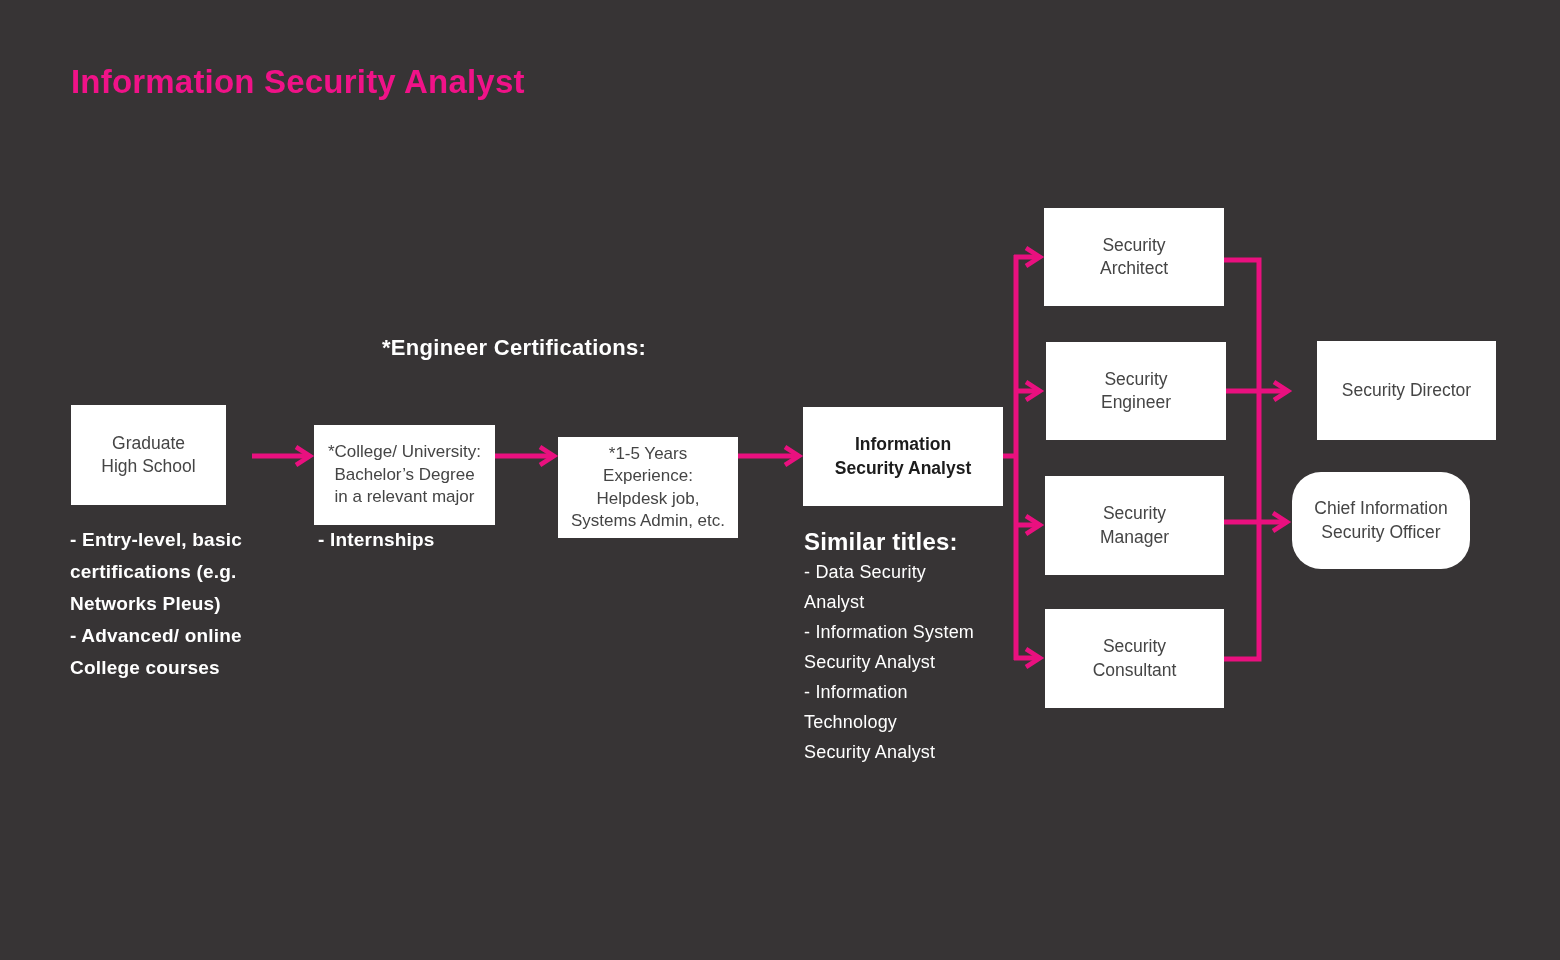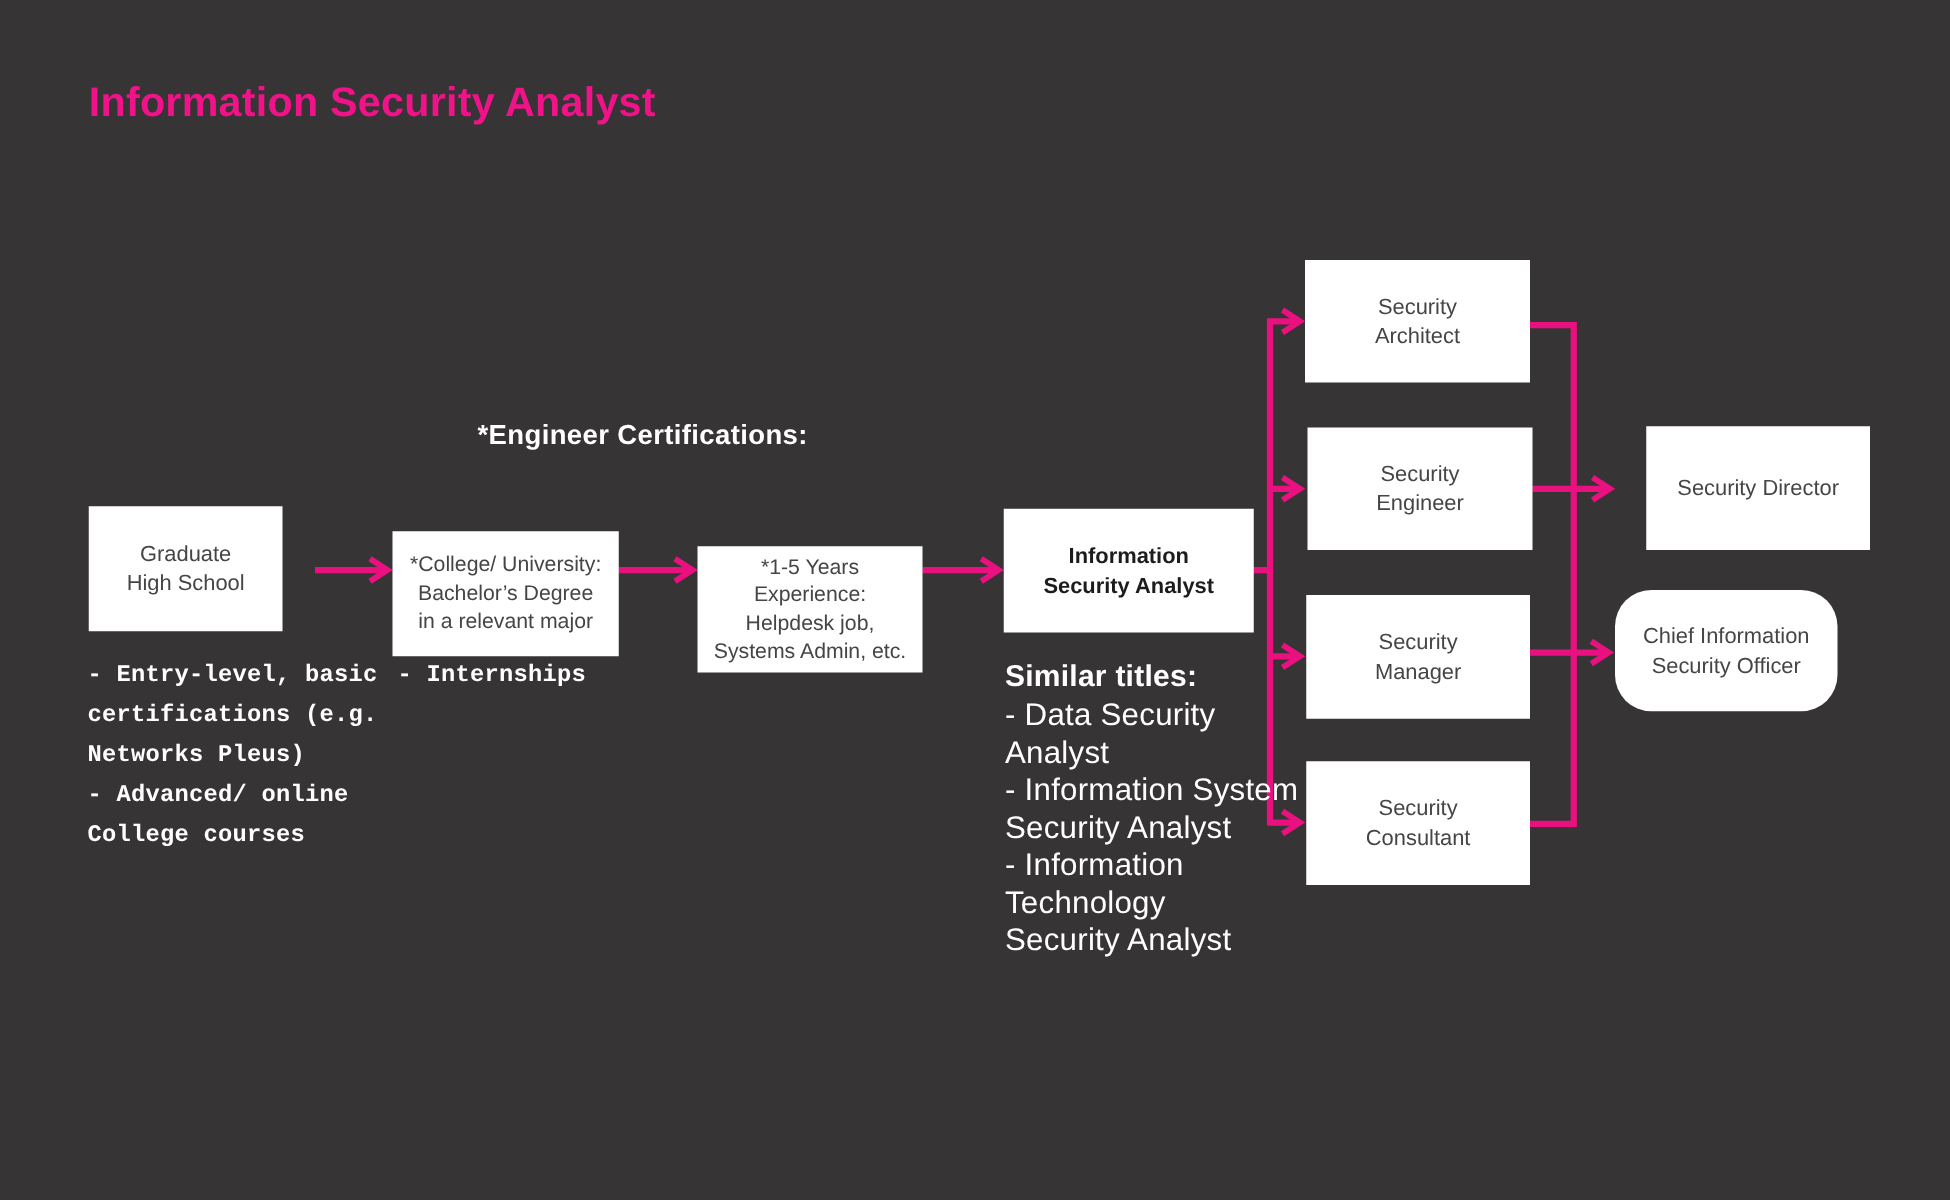--- a/index.html
+++ b/index.html
@@ -43,25 +43,25 @@
     color:var(--box-text);
     display:flex;align-items:center;justify-content:center;
     text-align:center;
     font-size:17.5px;line-height:1.32;
     white-space:pre-line;
   }
   .node.strong{font-weight:bold;color:var(--box-text-strong);}
   .note{
     position:absolute;color:var(--note-text);
     font-size:19px;font-weight:bold;line-height:32px;
-    white-space:pre-line;letter-spacing:0.2px;font-family:Liberation Mono, monospace;
+    white-space:pre-line;letter-spacing:0.2px;
   }
   .similar{position:absolute;left:804px;top:527px;color:var(--note-text);letter-spacing:0.2px;}
   .similar-heading{font-size:24px;font-weight:bold;line-height:30px;}
-  .similar-body{font-size:25px;font-weight:normal;line-height:30px;white-space:pre-line;}
+  .similar-body{font-size:18px;font-weight:normal;line-height:30px;white-space:pre-line;}
 </style>
 </head>
 <body>
 
 <div class="stage">
 
   <div class="titleblock">
     <h1 class="title">Information Security Analyst</h1>
   </div>
 

